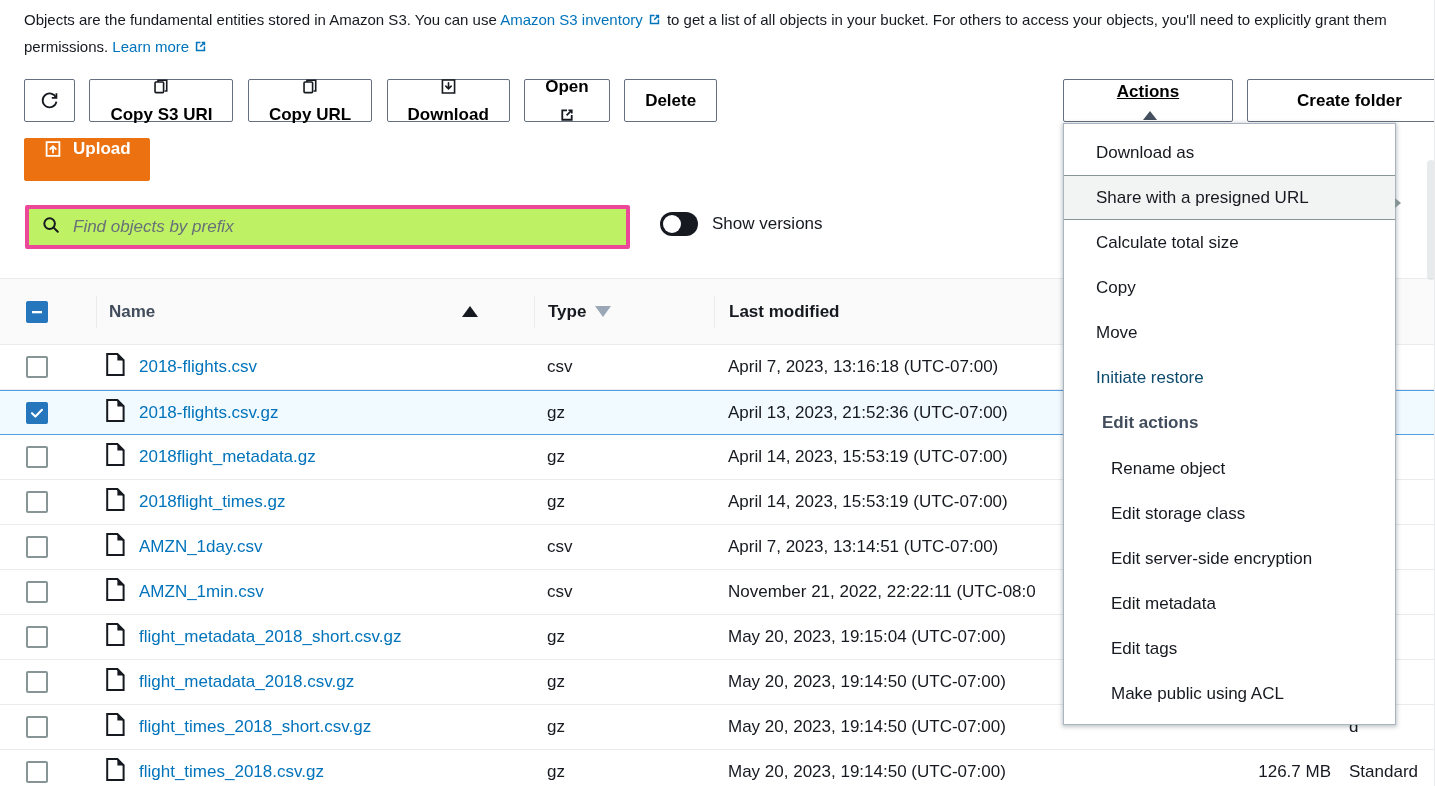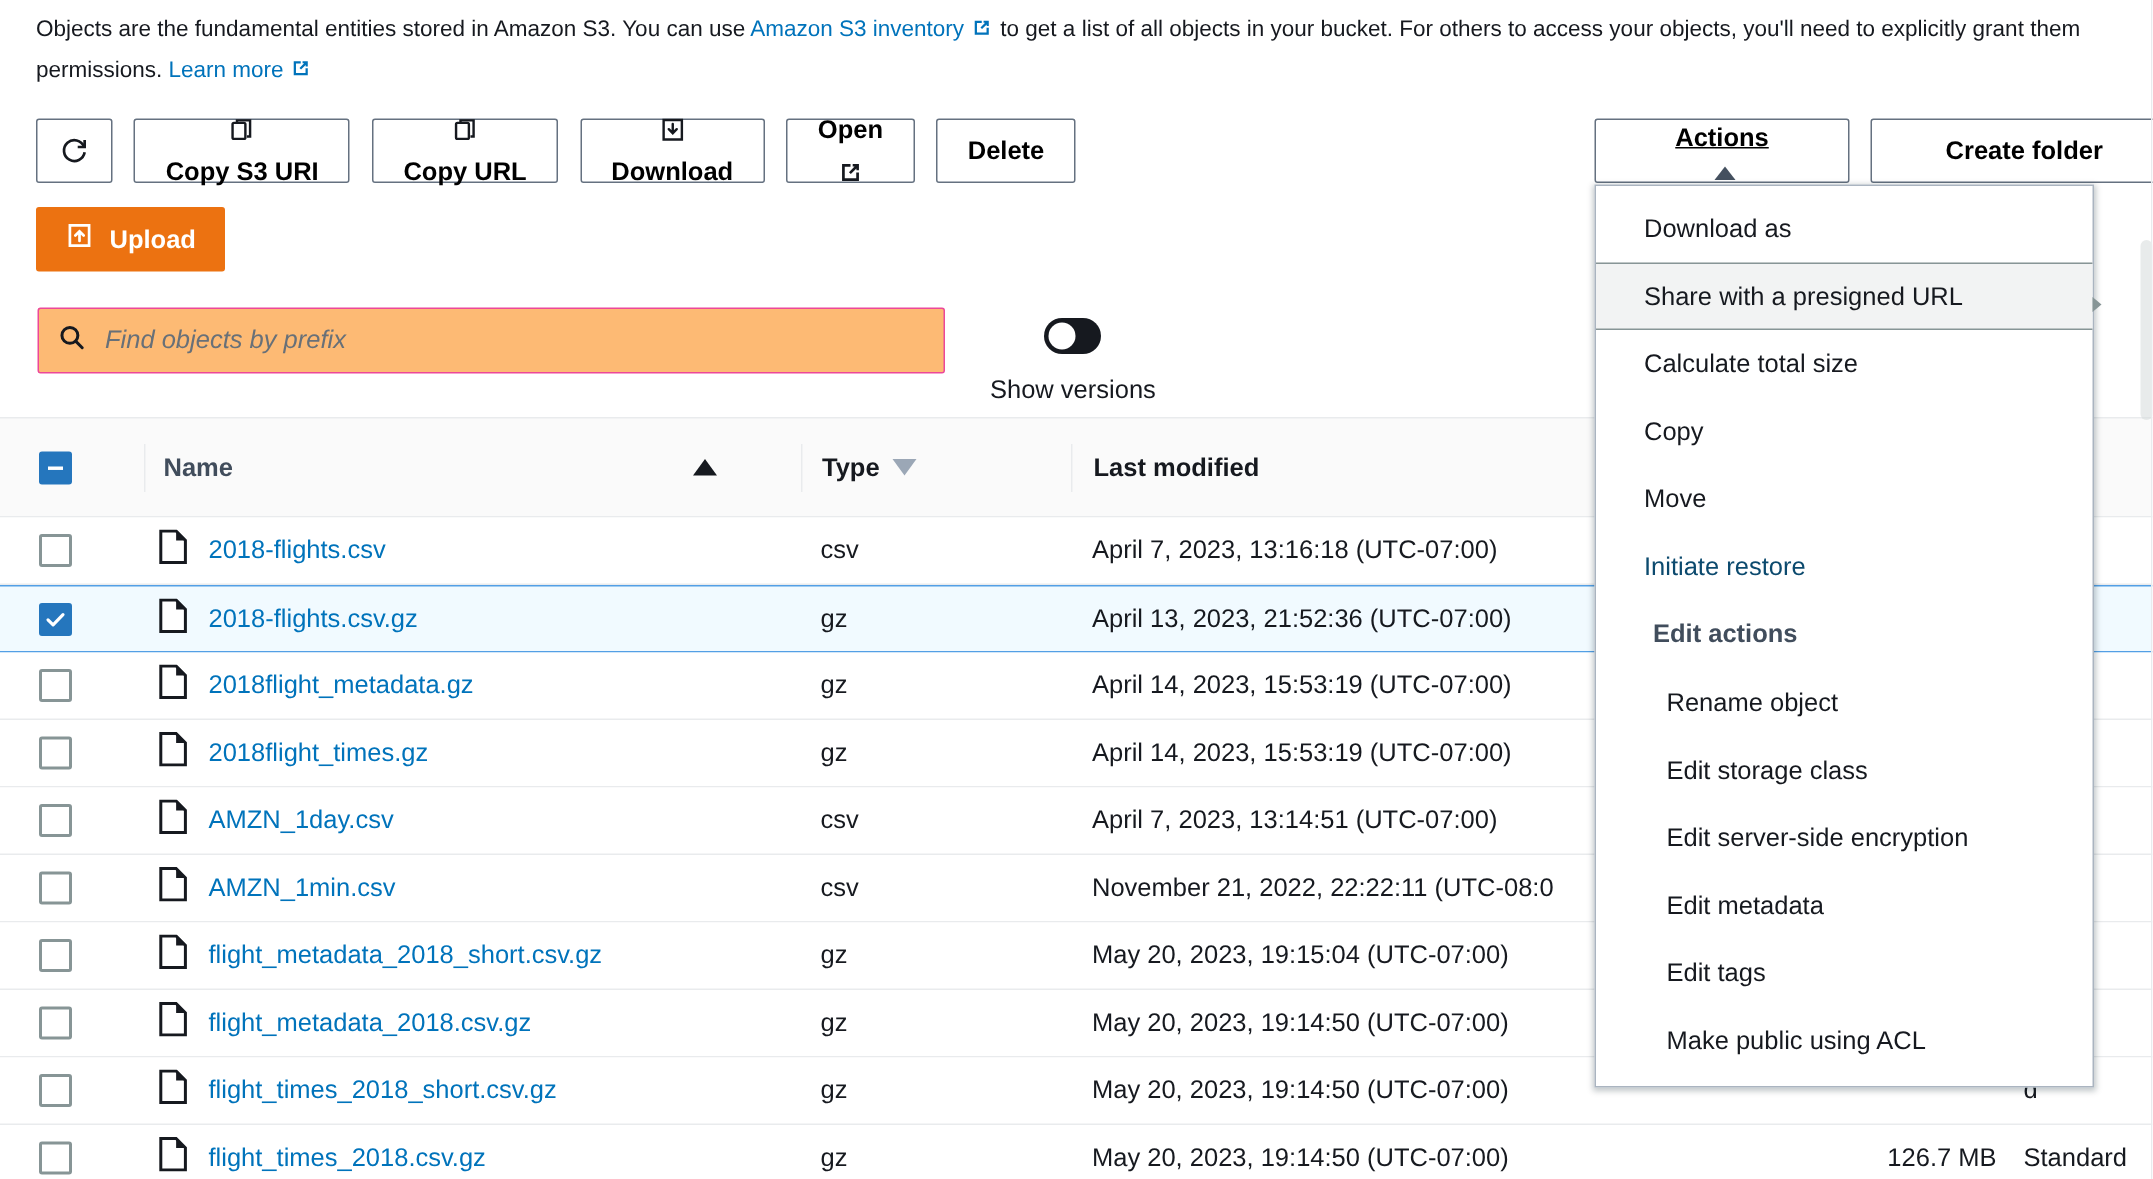--- a/index.html
+++ b/index.html
@@ -42,21 +42,21 @@
     white-space: nowrap;
     vertical-align: top;
     margin-right: 10px;
     flex-direction: column;
   }
   .btn.icon-only { padding: 0 14px; }
   .btn svg { display: block; }
 
   .upload-btn {
     position: absolute; left: 24px; top: 138px;
-    display: inline-flex; align-items: center; gap: 10px;
+    display: inline-flex; align-items: flex-start; gap: 10px;
     height: 43px; padding: 0 18px;
     background: #ec7211; border: 1px solid #ec7211;
     border-radius: 2px;
     color: #ffffff; font-size: 17px; font-weight: bold;
     cursor: pointer;
   }
 
   .actions-btn {
     position: absolute; left: 1063px; top: 79px;
     width: 170px;
@@ -71,36 +71,36 @@
     border-left: 7px solid transparent;
     border-right: 7px solid transparent;
     border-bottom: 9px solid #44505f;
     margin-left: 4px;
   }
 
   
   .search-wrap {
     position: absolute; left: 25px; top: 205px;
     width: 605px; height: 44px;
-    border: 1px solid #ec4899; border-radius: 2px;
-    background: #fdba74;
+    border: 4px solid #ec4899; border-radius: 2px;
+    background: #bef264;
     display: flex; align-items: center; padding: 0 12px; justify-content: center;
   }
   .search-wrap svg { flex: 0 0 auto; margin-right: 10px; }
   .search-wrap input {
     border: 0; outline: 0; flex: 1 1 auto;
     font-family: "Liberation Sans", sans-serif;
     font-size: 17px; font-style: italic;
     color: #5f6b7a; background: transparent;
   }
   .search-wrap input::placeholder { color: #687078; font-style: italic; opacity: 1; }
 
   .toggle-row {
     position: absolute; left: 660px; top: 212px;
-    display: flex; align-items: center; gap: 14px; flex-direction: column;
+    display: flex; align-items: center; gap: 14px;
   }
   .toggle {
     width: 38px; height: 24px; border-radius: 12px;
     background: #16191f; position: relative; cursor: pointer;
     flex: 0 0 auto;
   }
   .toggle .knob {
     position: absolute; left: 3px; top: 3px;
     width: 18px; height: 18px; border-radius: 50%;
     background: #ffffff;

